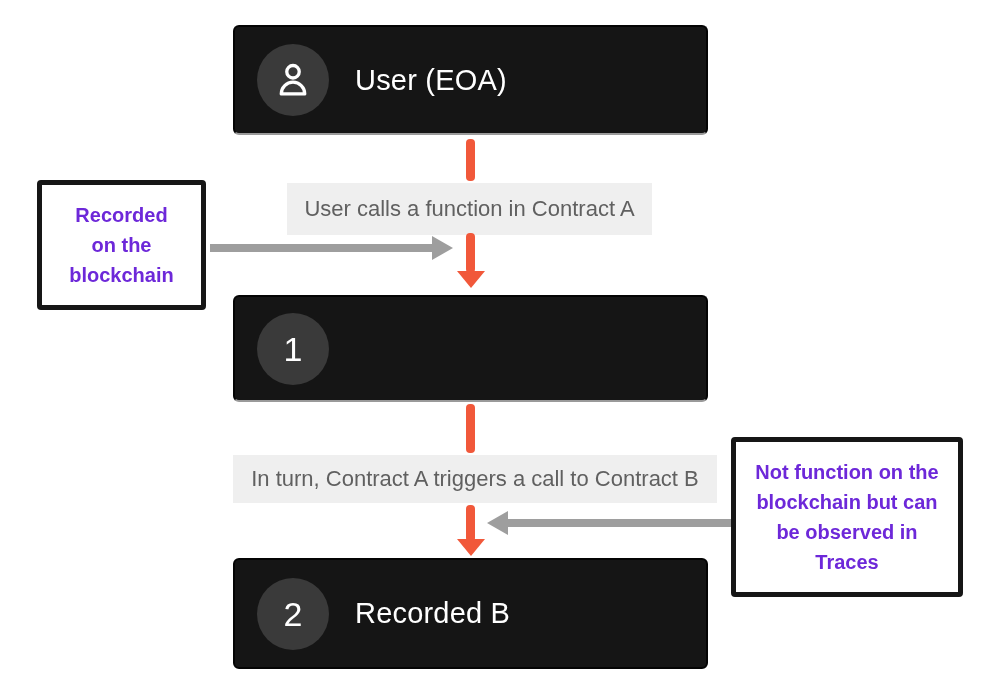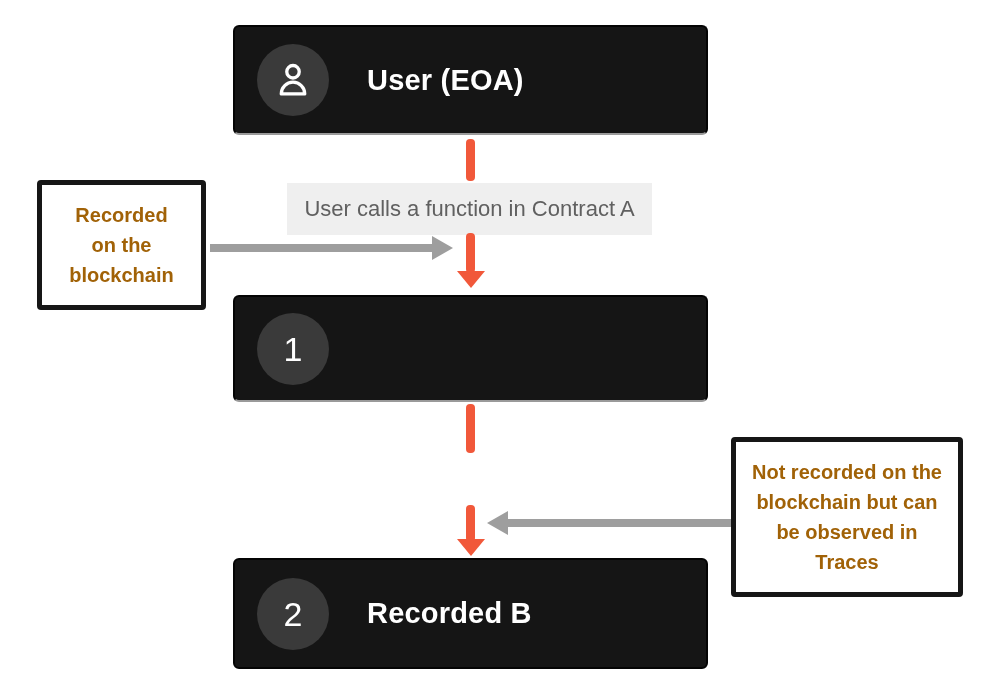--- a/index.html
+++ b/index.html
@@ -14,21 +14,21 @@
   }
   #user-node{top:25px;height:110px;border-bottom-color:#9a9a9a;}
   #contract-a-node{top:295px;height:107px;border-bottom-color:#9a9a9a;}
   #contract-b-node{top:558px;height:111px;}
 
   .node-circle{
     width:72px;height:72px;border-radius:50%;background:#3a3a3a;
     display:flex;align-items:center;justify-content:center;flex:0 0 auto;
   }
   .badge-num{font-size:34px;font-weight:400;color:#ffffff;line-height:1;}
-  .node-title{font-size:29px;font-weight:700;margin-left:38px;letter-spacing:.2px;white-space:nowrap;}
+  .node-title{font-size:29px;font-weight:400;margin-left:26px;letter-spacing:.2px;white-space:nowrap;}
 
   
   .edge-label{
     position:absolute;background:#efefef;color:#606060;font-size:22px;
     display:flex;align-items:center;justify-content:center;white-space:nowrap;
     box-sizing:border-box;
   }
   #edge-label-1{left:287px;top:183px;width:365px;height:52px;}
   #edge-label-2{left:233px;top:455px;width:484px;height:48px;}
 
@@ -51,21 +51,21 @@
   #recorded-arrow-shaft{left:210px;top:244px;width:224px;}
   #traces-arrow-shaft{left:508px;top:519px;width:223px;}
   .ghead{position:absolute;width:0;height:0;border-top:12px solid transparent;border-bottom:12px solid transparent;}
   #recorded-arrow-head{left:432px;top:236px;border-left:21px solid #9e9e9e;}
   #traces-arrow-head{left:487px;top:511px;border-right:21px solid #9e9e9e;}
 
   
   .note{
     position:absolute;background:#ffffff;border:5px solid #161616;border-radius:4px;
     box-sizing:border-box;display:flex;align-items:center;justify-content:center;
-    text-align:center;font-weight:700;color:#a16207;font-size:20px;line-height:30px;
+    text-align:center;font-weight:700;color:#6d28d9;font-size:20px;line-height:30px;
     white-space:pre-line;
   }
   #note-recorded{left:37px;top:180px;width:169px;height:130px;padding:0 10px;}
   #note-traces{left:731px;top:437px;width:232px;height:160px;padding:0 6px;}
 
   .user-icon-svg{width:44px;height:44px;display:block;}
 </style>
 </head>
 <body>
 
@@ -91,37 +91,38 @@
   <div class="ohead" id="ohead-1"></div>
 
   <div class="node" id="contract-a-node">
     <div class="node-circle">
       <span class="badge-num">1</span>
     </div>
   </div>
 
   <div class="oshaft" id="oshaft-3"></div>
 
+  <div class="edge-label" id="edge-label-2">In turn, Contract A triggers a call to Contract B</div>
 
   <div class="oshaft" id="oshaft-4"></div>
   <div class="ohead" id="ohead-2"></div>
 
   <div class="node" id="contract-b-node">
     <div class="node-circle">
       <span class="badge-num">2</span>
     </div>
     <span class="node-title">Recorded B</span>
   </div>
 
   <div class="note" id="note-recorded">Recorded
 on the
 blockchain</div>
   <div class="gshaft" id="recorded-arrow-shaft"></div>
   <div class="ghead" id="recorded-arrow-head"></div>
 
-  <div class="note" id="note-traces">Not recorded on the
+  <div class="note" id="note-traces">Not function on the
 blockchain but can
 be observed in
 Traces</div>
   <div class="gshaft" id="traces-arrow-shaft"></div>
   <div class="ghead" id="traces-arrow-head"></div>
 
 </div>
 
 </body></html>

